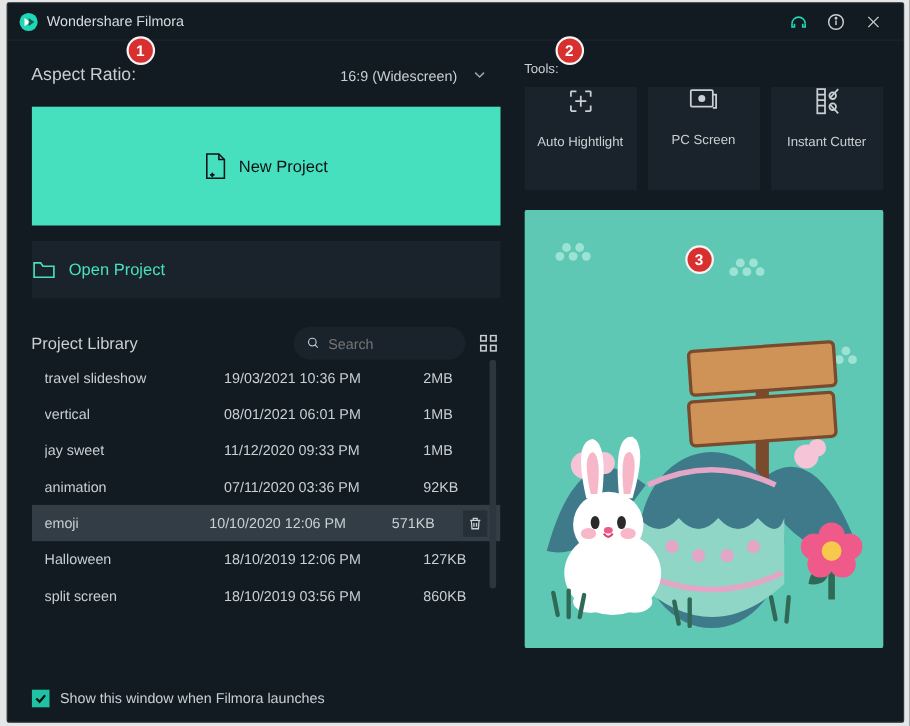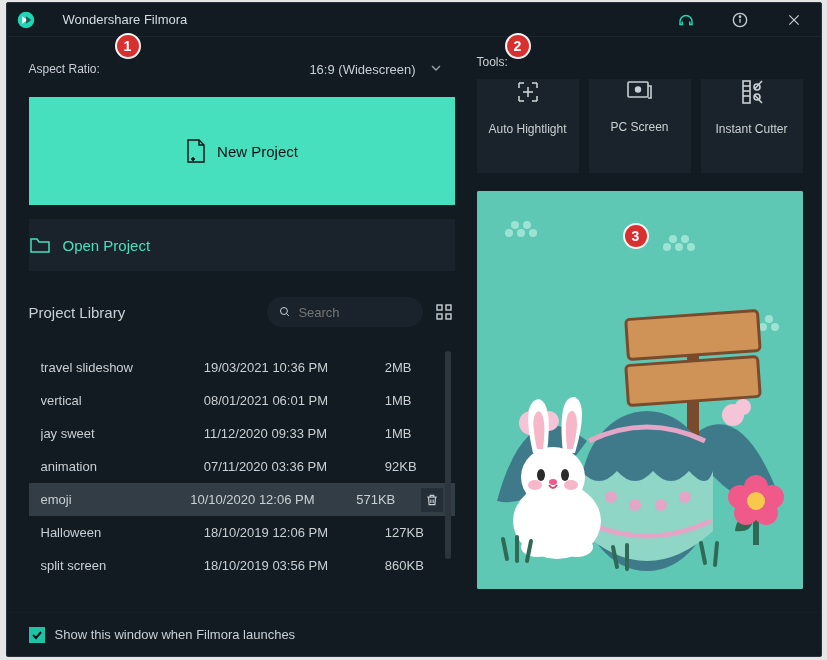--- a/index.html
+++ b/index.html
@@ -23,39 +23,38 @@
     display: flex;
     flex-direction: column;
   }
   
   .titlebar {
     height: 34px;
     display: flex;
     align-items: center;
     padding: 0 10px;
     border-bottom: 1px solid #1e262d;
-    gap: 20px;
   }
   .logo { width:18px; height:18px; margin-right:8px; }
   .titlebar .title { color:#d5dde2; font-size:13px; flex:1; }
   .titlebar .winbtn { width:34px; height:34px; display:flex; align-items:center; justify-content:center; color:#9aa3aa; cursor:pointer;}
   .titlebar .support svg { stroke:#1fd6b5; }
   
   .content { flex:1; display:flex; }
   .left {
     width: 454px;
     padding: 18px 2px 0 22px;
     display:flex;
     flex-direction:column;
     position:relative;
   }
   .right { flex:1; padding: 18px 18px 0 20px; display:flex; flex-direction:column; position:relative;}
   
   .row-aspect { display:flex; align-items:center; margin-bottom:14px;}
-  .row-aspect label { color:#c9d0d4; font-size:12px; }
+  .row-aspect label { color:#c9d0d4; font-size:16px; }
   .select {
     margin-left:auto;
     margin-right:6px;
     width:172px;
     height:28px;
     display:flex;
     align-items:center;
     justify-content:center;
     color:#c9d0d4;
     font-size:13px;
@@ -82,21 +81,21 @@
     background:#1a232b;
     color:#46e0bf;
     display:flex;
     align-items:center;
     gap:12px;
     width:426px;
     cursor:pointer;
     margin-bottom:26px;
   }
   
-  .lib-header { display:flex; align-items:center; width:426px; gap:10px; margin-bottom:24px;}
+  .lib-header { display:flex; align-items:center; width:426px; gap:10px; margin-bottom:0;}
   .lib-header h3 { font-weight:400; font-size:15px; color:#c9d0d4;}
   .search {
     margin-left:auto;
     width:156px;
     height:30px;
     background:#1a232b;
     border-radius:15px;
     display:flex;
     align-items:center;
     padding:0 12px;

